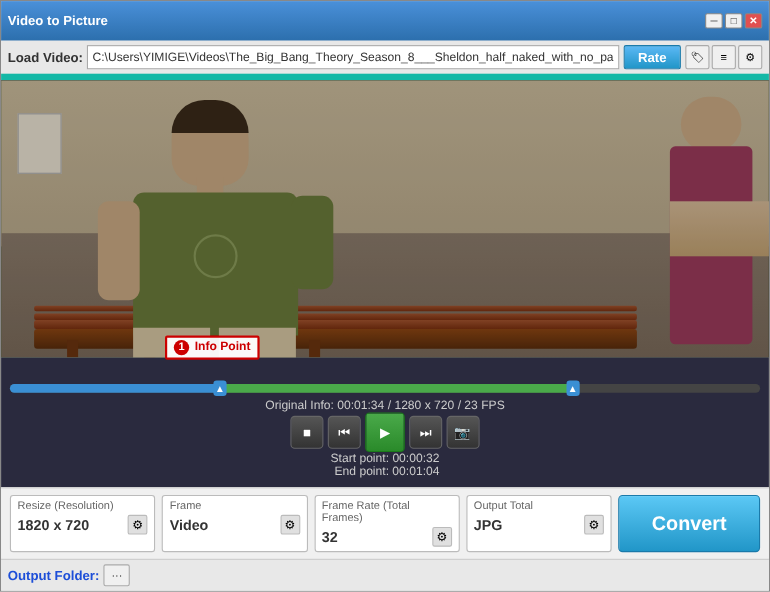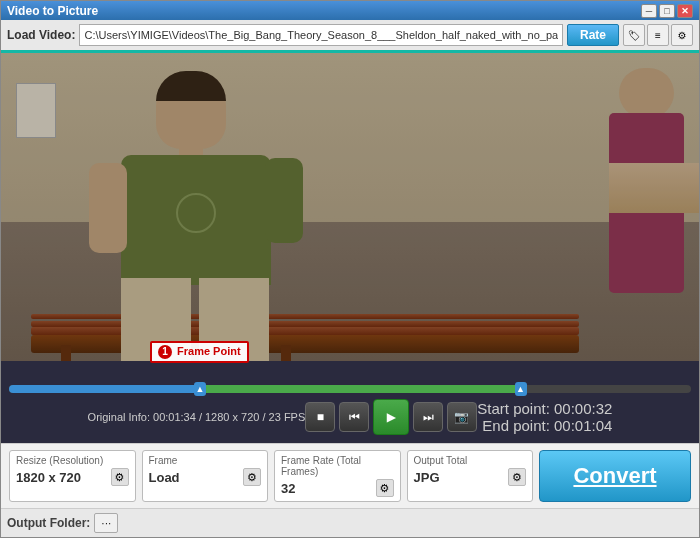--- a/index.html
+++ b/index.html
@@ -16,21 +16,21 @@
       width: 700px;
       height: 538px;
       background: #f0f0f0;
       border: 1px solid #888;
       display: flex;
       flex-direction: column;
     }
 
     .title-bar {
       background: linear-gradient(to bottom, #4a90d9, #2c6fad);
-      height: 19px;
+      height: 36px;
       display: flex;
       align-items: center;
       padding: 0 6px;
       color: white;
       font-size: 12px;
       font-weight: bold;
       flex-shrink: 0;
     }
 
     .title-bar-text {
@@ -57,21 +57,21 @@
 
     .title-btn.minimize { background: #f0f0f0; }
     .title-btn.maximize { background: #f0f0f0; }
     .title-btn.close { background: #e05050; color: white; }
 
     .load-bar {
       display: flex;
       align-items: center;
       padding: 4px 6px;
       background: #e8e8e8;
-      border-bottom: 3px solid #14b8a6;
+      border-bottom: 6px solid #14b8a6;
       gap: 4px;
       flex-shrink: 0;
     }
 
     .load-label {
       font-weight: bold;
       font-size: 12px;
       color: #333;
       white-space: nowrap;
     }
@@ -251,22 +251,23 @@
     }
 
     .end-label {
       bottom: 22px;
       left: calc(75% - 50px);
     }
 
     .controls-row {
       display: flex;
       align-items: center;
-      justify-content: center;
+      justify-content: space-between;
       padding: 4px 0;
+      flex-direction: column;
     }
 
     .info-text {
       color: #ccc;
       font-size: 11px;
     }
 
     .controls-center {
       display: flex;
       align-items: center;
@@ -290,21 +291,21 @@
       background: linear-gradient(to bottom, #4aaa4a, #2a8a2a);
       border-color: #1a7a1a;
     }
 
     .ctrl-btn.large {
       width: 36px; height: 36px;
     }
 
     .side-info {
       color: #ccc;
-      font-size: 15px;
+      font-size: 11px;
       text-align: right;
     }
 
     .settings-row {
       display: flex;
       align-items: stretch;
       padding: 6px 8px;
       gap: 6px;
       background: #f0f0f0;
       border-top: 1px solid #ccc;
@@ -347,49 +348,48 @@
       border: 1px solid #bbb;
       border-radius: 2px;
       cursor: pointer;
       display: flex;
       align-items: center;
       justify-content: center;
       font-size: 11px;
     }
 
     .convert-btn {
-      width: 152px;
+      width: 129px;
       background: linear-gradient(to bottom, #5bc8f5, #2196c8);
       color: white;
       border: 1px solid #1a7aaa;
       border-radius: 4px;
-      font-size: 22px;
+      font-size: 18px;
       font-weight: bold;
       cursor: pointer;
       display: flex;
       align-items: center;
       justify-content: center;
       flex-shrink: 0;
-      text-decoration: underline;
     }
 
     .output-folder-bar {
       display: flex;
       align-items: center;
       padding: 4px 6px;
       background: #e8e8e8;
       border-top: 1px solid #ccc;
       gap: 4px;
       flex-shrink: 0;
     }
 
     .output-label {
       font-weight: bold;
       font-size: 12px;
-      color: #404040;
+      color: #1d4ed8;
       white-space: nowrap;
     }
 
     .output-path {
       flex: 1;
       height: 20px;
       border: 1px solid #aaa;
       background: white;
       padding: 0 4px;
       font-size: 11px;
@@ -478,21 +478,21 @@
 
       <div class="video-dark-overlay"></div>
     </div>
   </div>
 
   <div class="progress-section">
 
     <div class="marker-container">
       <div class="marker-label start-label">
         <span class="marker-num">1</span>
-        <span>Frame Point</span>
+        <span>Info Point</span>
       </div>
     </div>
 
     <div class="progress-bar-container">
       <div class="progress-played"></div>
       <div class="progress-remaining"></div>
       <div class="thumb-start">
         <span style="color:white; font-size:9px; font-weight:bold;">▲</span>
       </div>
       <div class="thumb-end">
@@ -520,21 +520,21 @@
     <div class="setting-box">
       <span class="setting-label">Resize (Resolution)</span>
       <div class="setting-value-row">
         <span class="setting-value">1820 x 720</span>
         <div class="setting-gear">⚙</div>
       </div>
     </div>
     <div class="setting-box">
       <span class="setting-label">Frame</span>
       <div class="setting-value-row">
-        <span class="setting-value">Load</span>
+        <span class="setting-value">Video</span>
         <div class="setting-gear">⚙</div>
       </div>
     </div>
     <div class="setting-box">
       <span class="setting-label">Frame Rate (Total Frames)</span>
       <div class="setting-value-row">
         <span class="setting-value">32</span>
         <div class="setting-gear">⚙</div>
       </div>
     </div>

